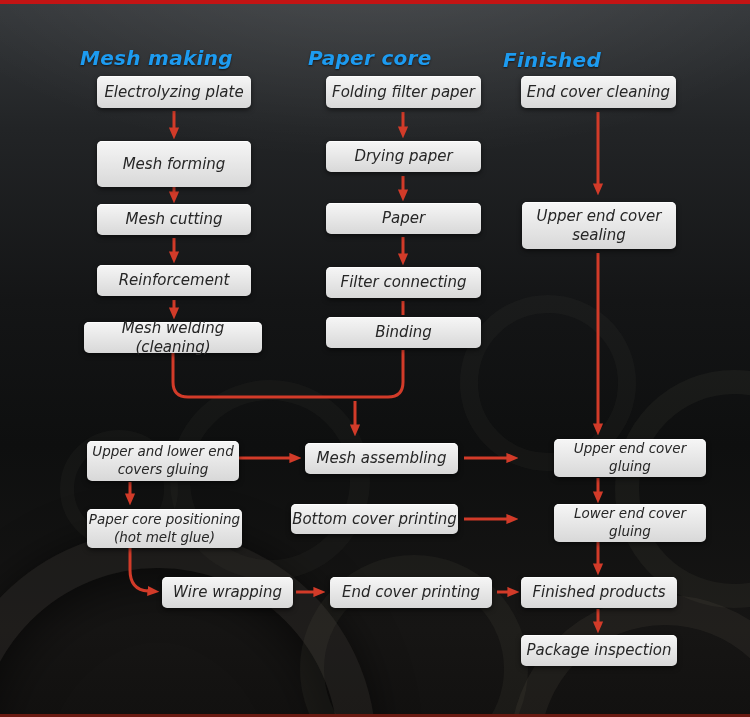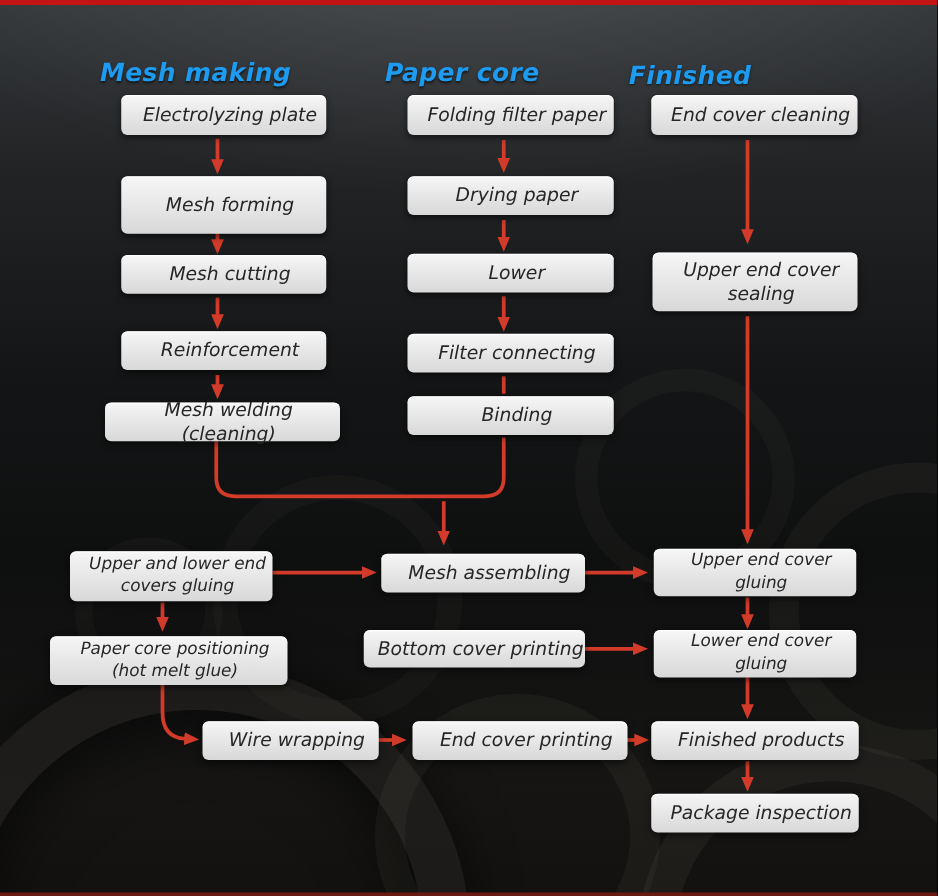--- a/index.html
+++ b/index.html
@@ -27,23 +27,22 @@
   }
   .arrows{position:absolute;left:0;top:0;z-index:2;}
   .arrow{fill:none;stroke:var(--arrow-red,#d23b29);stroke-width:3;}
   .ah{fill:var(--arrow-red,#d23b29);}
   .node{
     position:absolute;z-index:4;display:flex;align-items:center;justify-content:center;
     text-align:center;font-style:italic;color:#262626;font-size:15px;line-height:1.25;
     white-space:pre-line;border-radius:5px;
     background:linear-gradient(180deg,var(--box-fill-top,#f6f6f6) 0%,var(--box-fill-bottom,#d8d8d8) 100%);
     box-shadow:0 2px 5px rgba(0,0,0,.55), inset 0 1px 0 rgba(255,255,255,.85);
-    padding-left:10px;
   }
-  .node.small{font-size:13.5px;line-height:1.3;}
+  .node.small{font-size:13.5px;line-height:1.3;margin-left:31px;}
 </style>
 </head>
 <body>
 
 <div id="stage">
 
   <div class="ring r1"></div>
   <div class="ring r2"></div>
   <div class="ring r3"></div>
   <div class="ring r4"></div>
@@ -89,34 +88,34 @@
   </svg>
 
   <div class="node" style="left:97px;top:76px;width:154px;height:32px">Electrolyzing plate</div>
   <div class="node" style="left:97px;top:141px;width:154px;height:46px">Mesh forming</div>
   <div class="node" style="left:97px;top:204px;width:154px;height:31px">Mesh cutting</div>
   <div class="node" style="left:97px;top:265px;width:154px;height:31px">Reinforcement</div>
   <div class="node" style="left:84px;top:322px;width:178px;height:31px">Mesh welding (cleaning)</div>
 
   <div class="node" style="left:326px;top:76px;width:155px;height:32px">Folding filter paper</div>
   <div class="node" style="left:326px;top:141px;width:155px;height:31px">Drying paper</div>
-  <div class="node" style="left:326px;top:203px;width:155px;height:31px">Lower</div>
+  <div class="node" style="left:326px;top:203px;width:155px;height:31px">Paper</div>
   <div class="node" style="left:326px;top:267px;width:155px;height:31px">Filter connecting</div>
   <div class="node" style="left:326px;top:317px;width:155px;height:31px">Binding</div>
 
   <div class="node" style="left:521px;top:76px;width:155px;height:32px">End cover cleaning</div>
   <div class="node" style="left:522px;top:202px;width:154px;height:47px">Upper end cover
 sealing</div>
 
   <div class="node small" style="left:56px;top:441px;width:152px;height:40px">Upper and lower end
 covers gluing</div>
   <div class="node" style="left:305px;top:443px;width:153px;height:31px">Mesh assembling</div>
   <div class="node small" style="left:523px;top:439px;width:152px;height:38px">Upper end cover
 gluing</div>
-  <div class="node small" style="left:40px;top:509px;width:180px;height:39px">Paper core positioning
+  <div class="node small" style="left:56px;top:509px;width:155px;height:39px">Paper core positioning
 (hot melt glue)</div>
   <div class="node" style="left:291px;top:504px;width:167px;height:30px">Bottom cover printing</div>
   <div class="node small" style="left:523px;top:504px;width:152px;height:38px">Lower end cover
 gluing</div>
   <div class="node" style="left:162px;top:577px;width:131px;height:31px">Wire wrapping</div>
   <div class="node" style="left:330px;top:577px;width:162px;height:31px">End cover printing</div>
   <div class="node" style="left:521px;top:577px;width:156px;height:31px">Finished products</div>
   <div class="node" style="left:521px;top:635px;width:156px;height:31px">Package inspection</div>
 
 </div>

